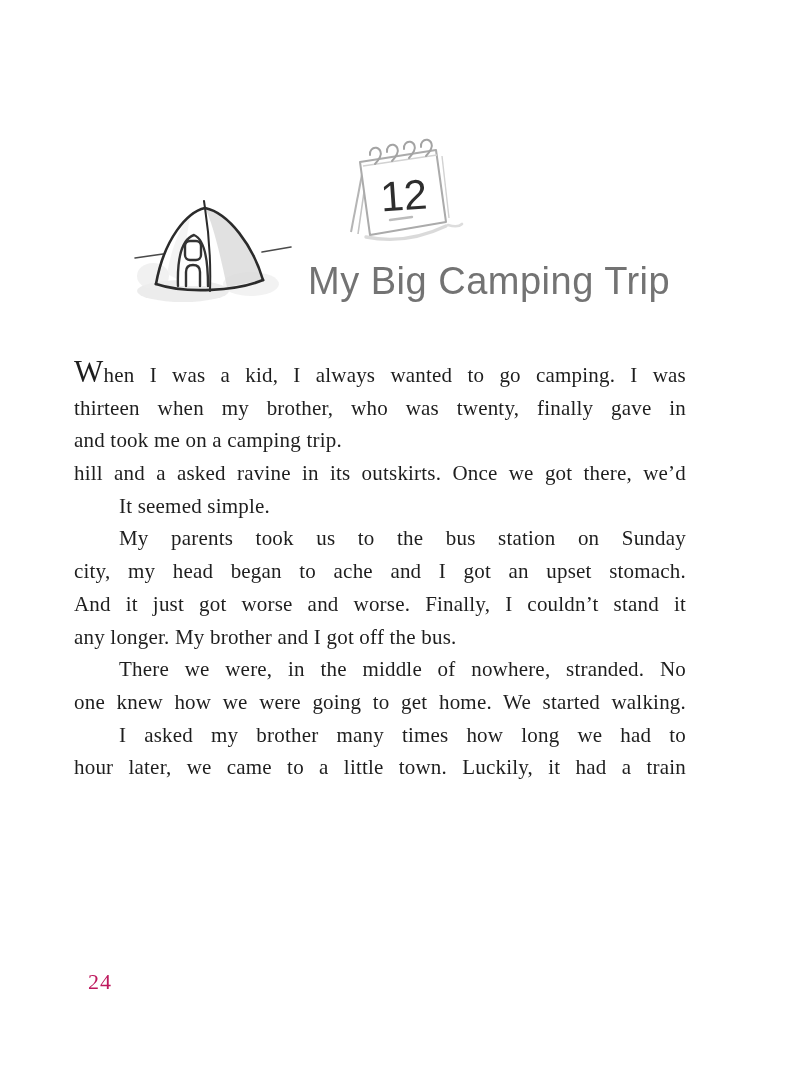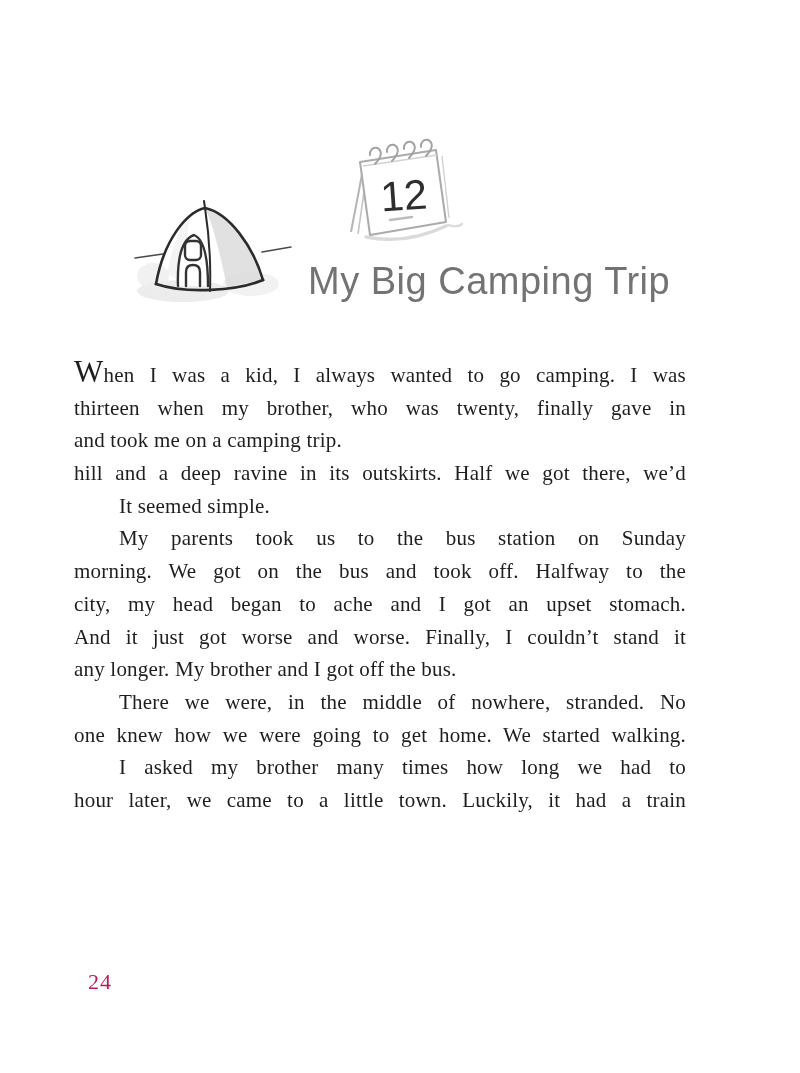--- a/index.html
+++ b/index.html
@@ -96,24 +96,23 @@
       <path d="M112,97 Q122,100 126,96" stroke="#dddddd" stroke-width="2.6" fill="none" stroke-linecap="round"></path>
     </svg>
   </div>
 
   <div class="chapter-title">My Big Camping Trip</div>
 
   <div class="textblock" id="textblock">
       <div class="line just"><span class="dropcap">W</span>hen I was a kid, I always wanted to go camping. I was</div>
       <div class="line just">thirteen when my brother, who was twenty, finally gave in</div>
       <div class="line">and took me on a camping trip.</div>
-      <div class="line just">hill and a deep ravine in its outskirts. Half we got there, we’d</div>
+      <div class="line just">hill and a asked ravine in its outskirts. Once we got there, we’d</div>
       <div class="line indent">It seemed simple.</div>
       <div class="line just indent">My parents took us to the bus station on Sunday</div>
-      <div class="line just">morning. We got on the bus and took off. Halfway to the</div>
       <div class="line just">city, my head began to ache and I got an upset stomach.</div>
       <div class="line just">And it just got worse and worse. Finally, I couldn’t stand it</div>
       <div class="line">any longer. My brother and I got off the bus.</div>
       <div class="line just indent">There we were, in the middle of nowhere, stranded. No</div>
       <div class="line just">one knew how we were going to get home. We started walking.</div>
       <div class="line just indent">I asked my brother many times how long we had to</div>
       <div class="line just">hour later, we came to a little town. Luckily, it had a train</div>
     </div>
 
   <div class="page-number">24</div>

